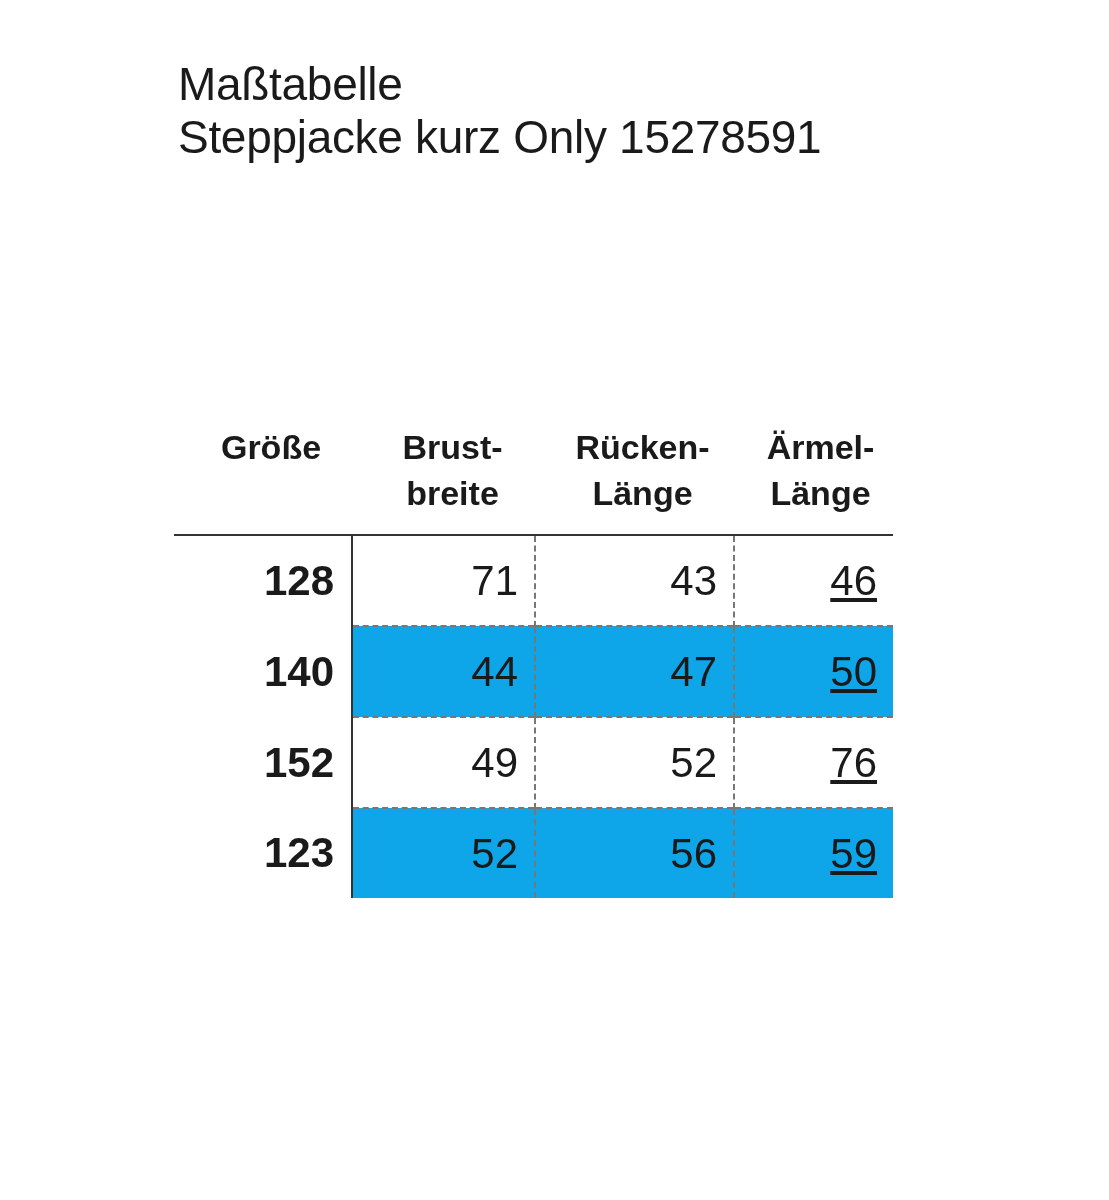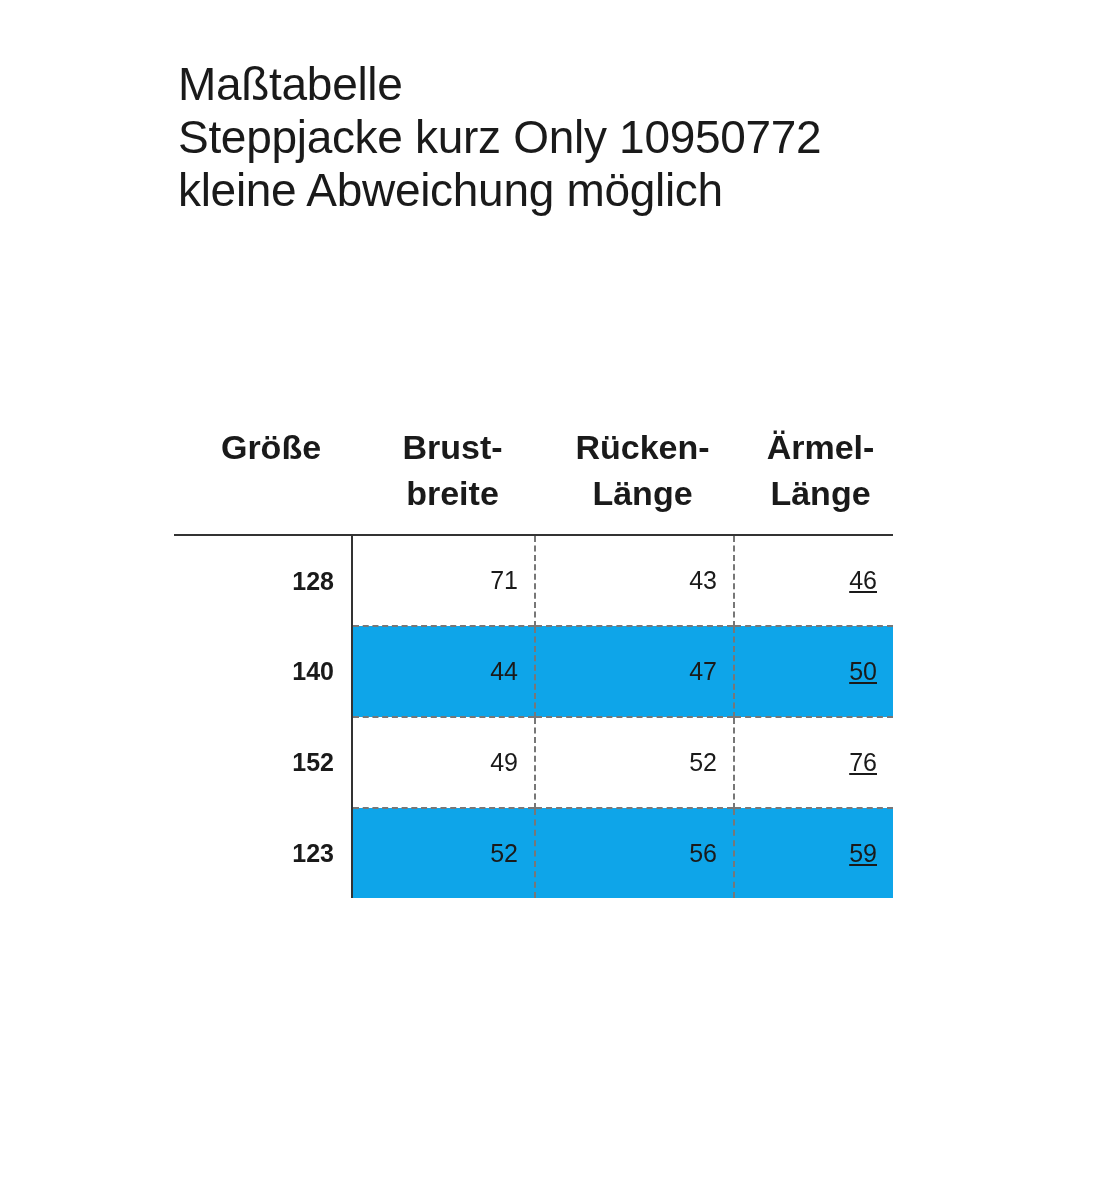--- a/index.html
+++ b/index.html
@@ -8,34 +8,33 @@
   .title-block { position:absolute; left:178px; top:58px; font-size:46px; line-height:53px; letter-spacing:-0.3px; }
   .title-block div { white-space:nowrap; }
   table { position:absolute; left:174px; top:418px; border-collapse:collapse; }
   th { font-weight:bold; font-size:34px; line-height:46px; text-align:center; vertical-align:top;
        padding:6px 0 18px 16px; white-space:pre-line; }
   thead tr { border-bottom:2px solid #333; }
   th.size { width:162px; }
   th.c1 { width:165px; padding-left:18px; }
   th.c2 { width:183px; padding-left:16px; }
   th.c3 { width:145px; padding-left:14px; }
-  td { font-size:25px; height:89px; text-align:right; vertical-align:middle; padding:0 16px 0 0; }
+  td { font-size:42px; height:89px; text-align:right; vertical-align:middle; padding:0 16px 0 0; }
   td.size { font-weight:bold; border-right:2px solid #333; padding-right:17px; }
   td.val { border-right:2px dashed #777; }
   td.val.last { border-right:none;text-decoration:underline; }
   tbody tr + tr td.val { border-top:2px dashed #777; }
   tbody tr.shade td.val { background:#0ea5e9; }
 </style>
 </head>
 <body>
 
 <div class="title-block">
   <div>Maßtabelle</div>
-  <div>Steppjacke kurz Only 10950772</div>
-  <div>kleine Abweichung möglich</div>
+  <div>Steppjacke kurz Only 15278591</div>
 </div>
 
 <table>
   <thead>
     <tr>
       <th class="size">Größe</th>
       <th class="c1">Brust-
 breite</th>
       <th class="c2">Rücken-
 Länge</th>

